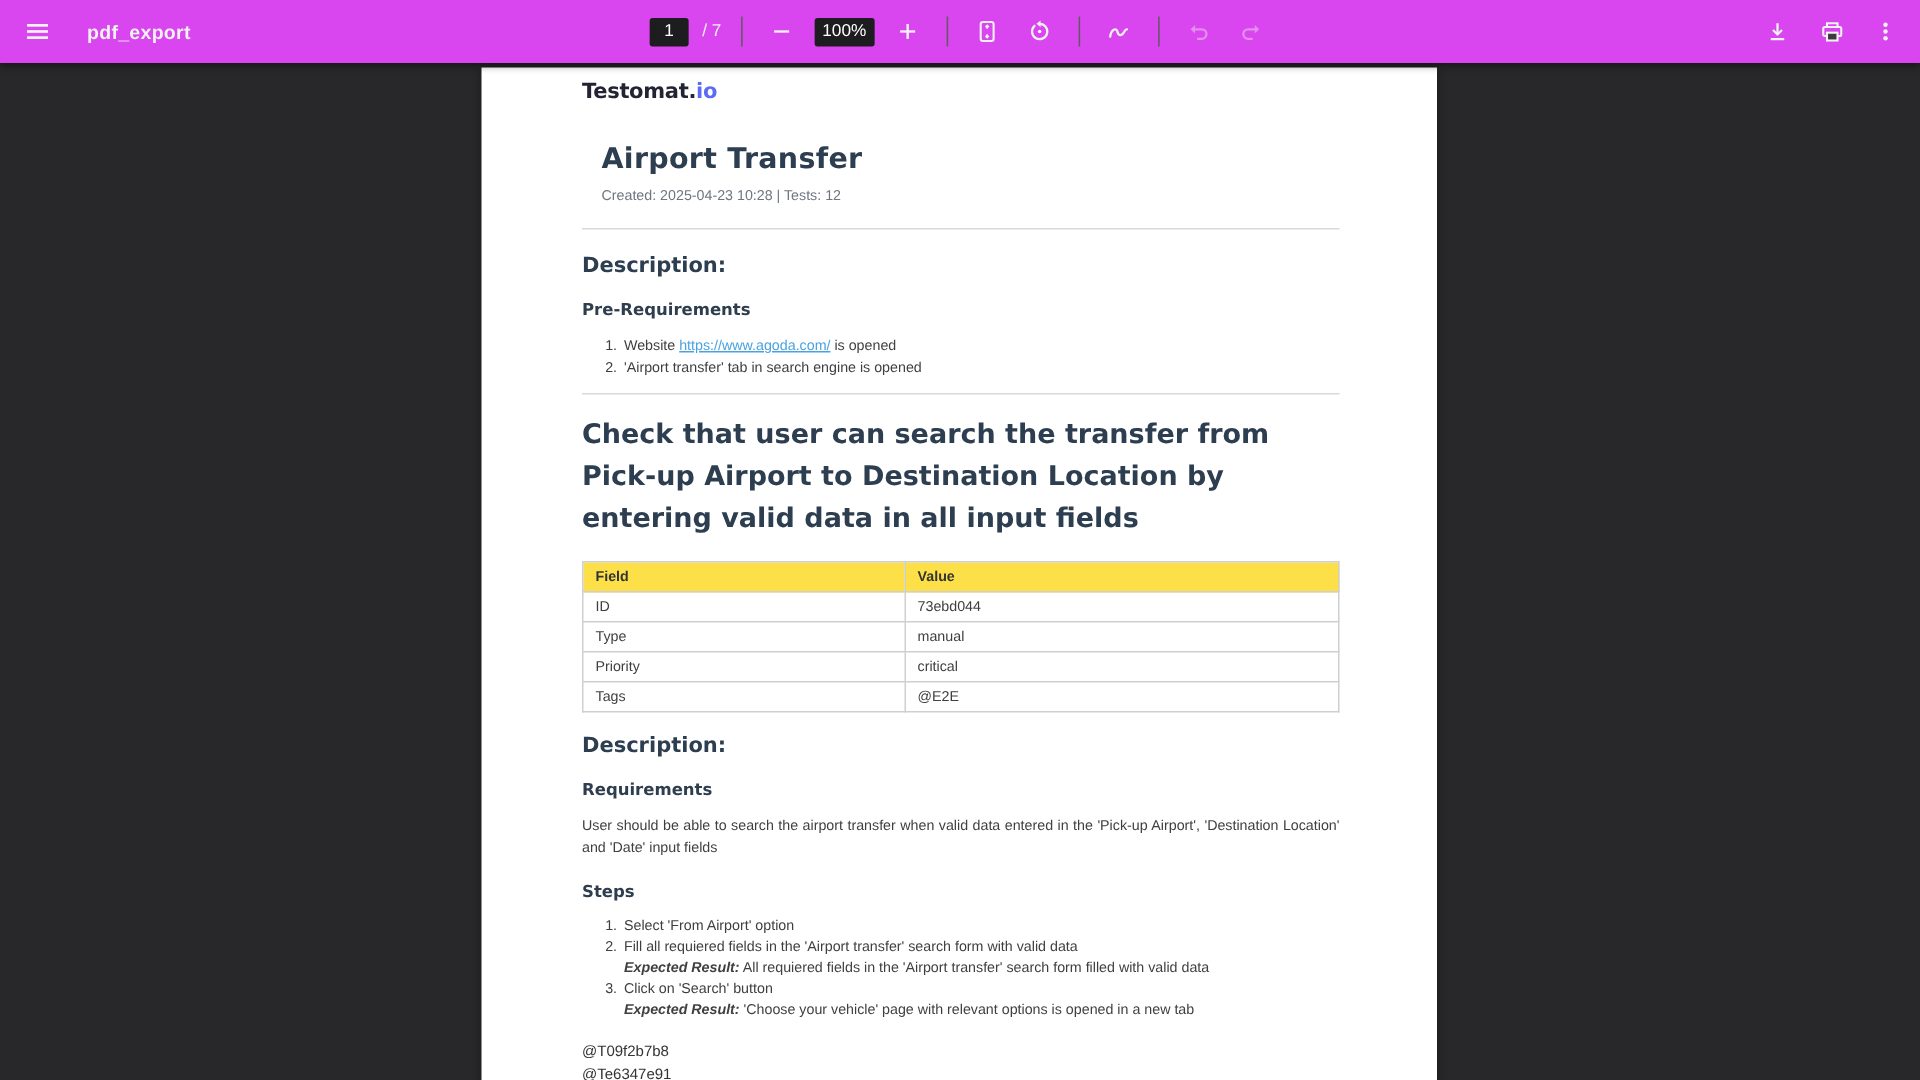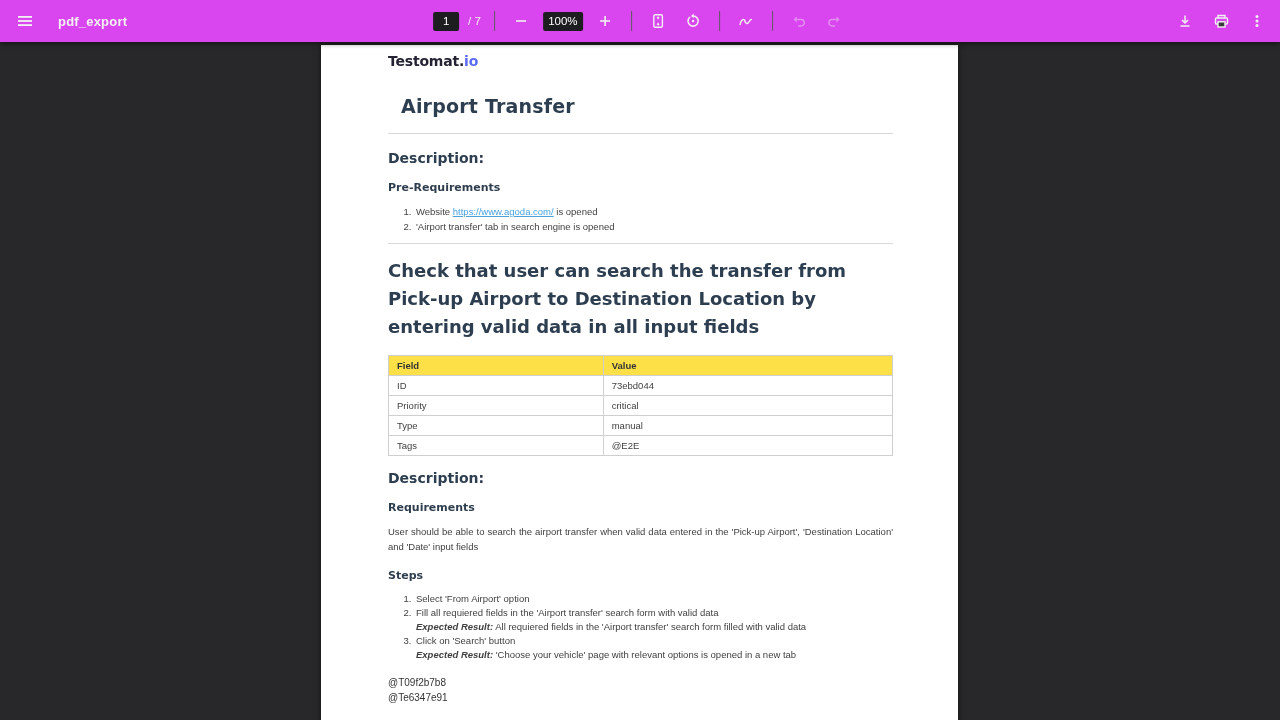--- a/index.html
+++ b/index.html
@@ -215,20 +215,21 @@
 
 <main class="canvas">
   <div class="pdf-page">
 
     <div class="logo">
       <span class="logo-dark">Testomat.</span><span class="logo-blue">io</span>
     </div>
 
     <div class="doc-header">
       <h1 class="doc-title">Airport Transfer</h1>
+      <div class="doc-meta">Created: 2025-04-23 10:28 | Tests: 12</div>
     </div>
 
     <hr class="rule">
 
     <h3 class="h-desc">Description:</h3>
     <h4 class="h-sub">Pre-Requirements</h4>
     <ol class="doc-list">
       <li><span>Website </span><a href="#" class="doc-link">https://www.agoda.com/</a><span> is opened</span></li>
       <li><span>'Airport transfer' tab in search engine is opened</span></li>
     </ol>
@@ -243,26 +244,26 @@
           <th class="col-field">Field</th>
           <th>Value</th>
         </tr>
       </thead>
       <tbody>
         <tr>
           <td>ID</td>
           <td>73ebd044</td>
         </tr>
         <tr>
+          <td>Type</td>
+          <td>manual</td>
+        </tr>
+        <tr>
           <td>Priority</td>
           <td>critical</td>
-        </tr>
-        <tr>
-          <td>Type</td>
-          <td>manual</td>
         </tr>
         <tr>
           <td>Tags</td>
           <td>@E2E</td>
         </tr>
       </tbody>
     </table>
 
     <h3 class="h-desc second">Description:</h3>
     <h4 class="h-sub">Requirements</h4>

